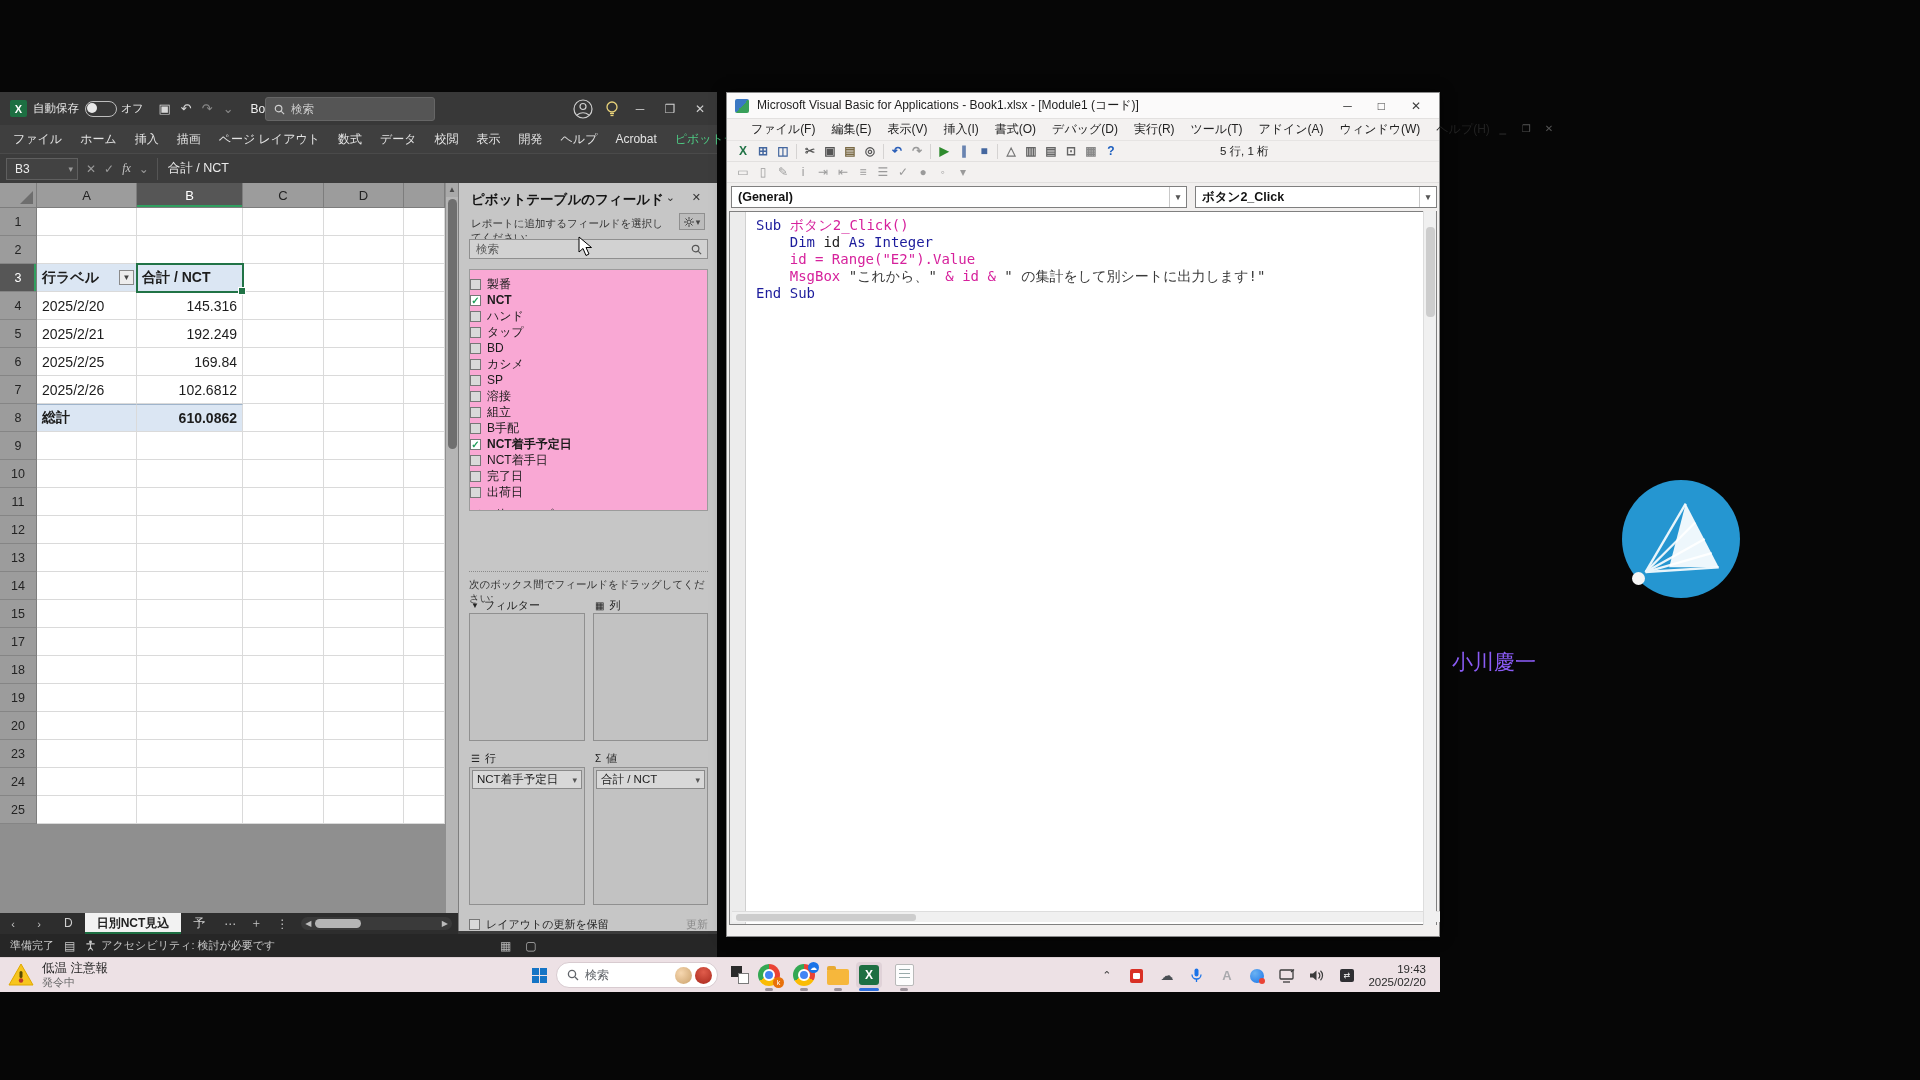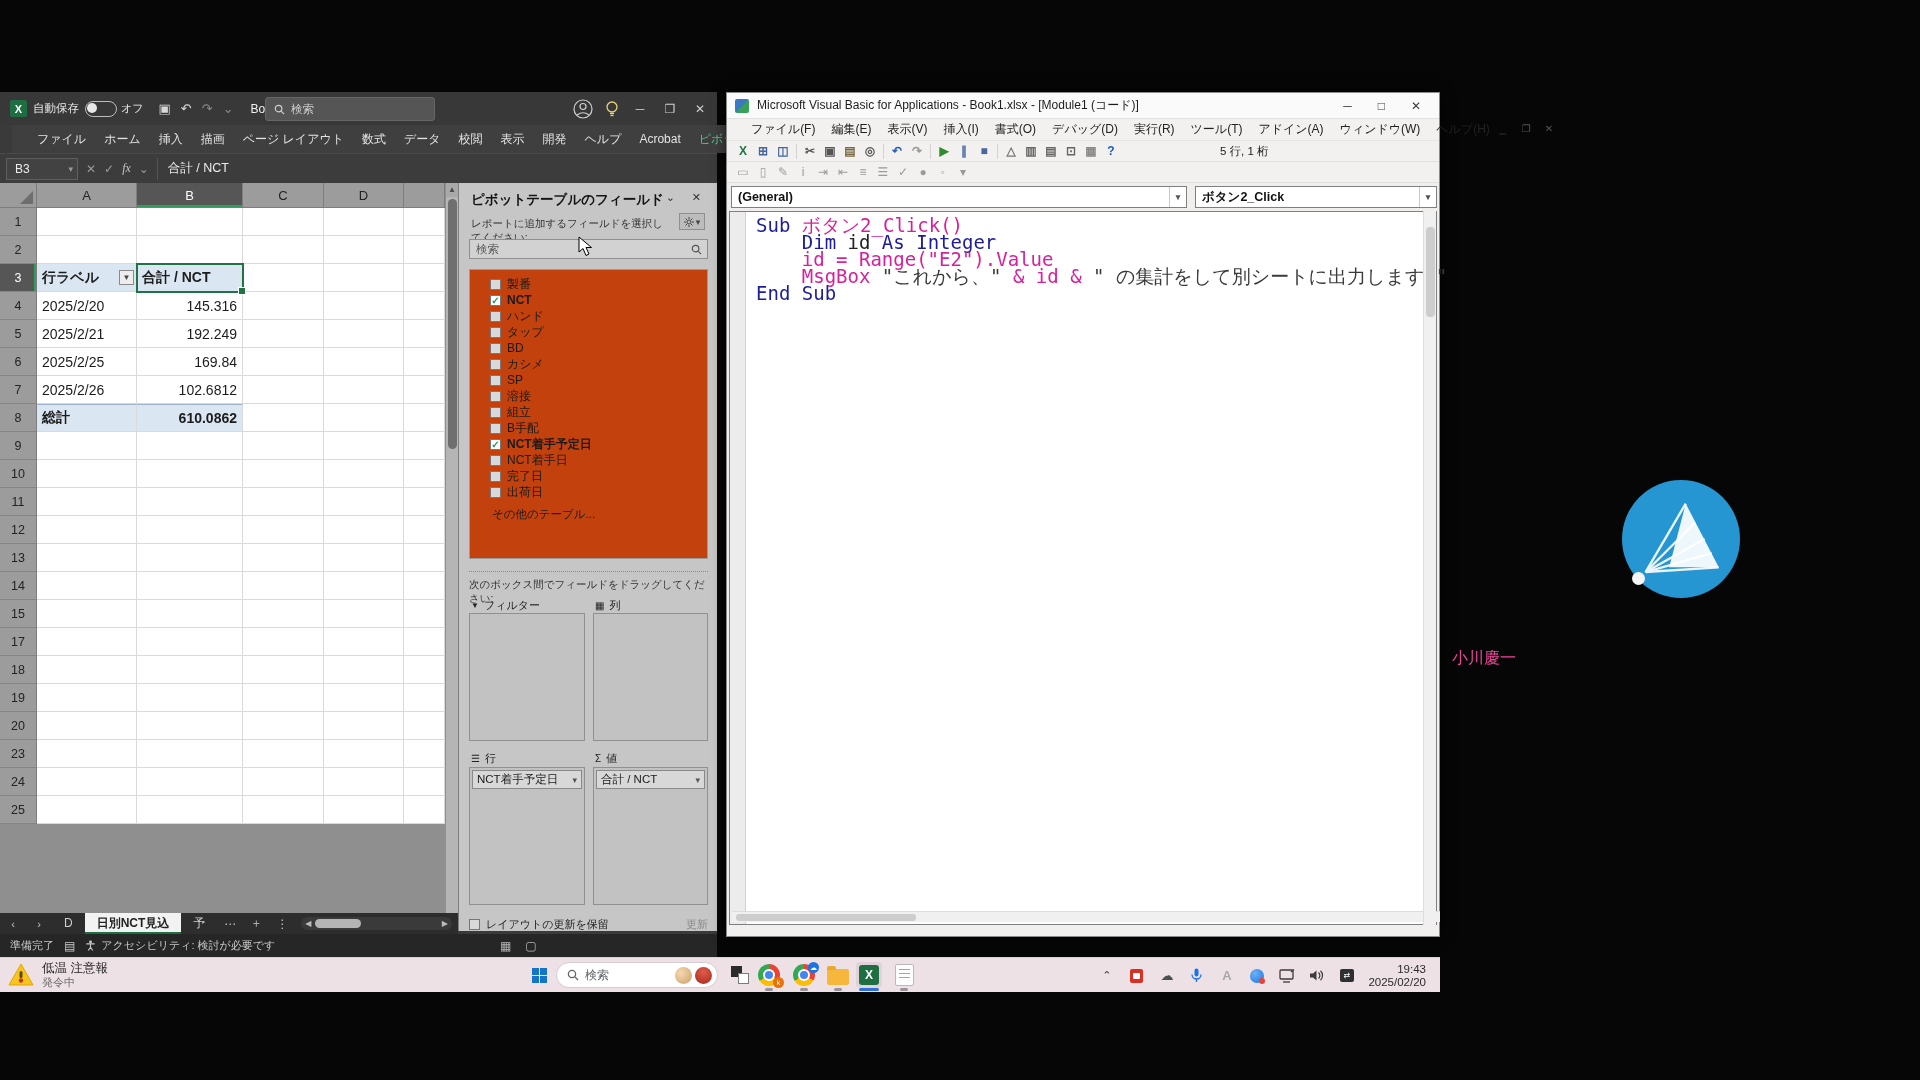--- a/index.html
+++ b/index.html
@@ -15,21 +15,21 @@
   .toggle .knob{position:absolute;left:1px;top:1px;width:10px;height:10px;border-radius:50%;background:#e8e8e8;}
   .toggle-state{color:#e8e8e8;font-size:11px;margin-right:10px;}
   .qat-ic{color:#d8d8d8;font-size:13px;margin:0 5px;}
   .qat-ic.dim{color:#8a8a8a;}
   .doc-name{color:#f0f0f0;font-size:12px;margin:0 4px 0 12px;}
   .xl-search{position:absolute;left:265px;top:5px;width:168px;height:22px;background:#555;border:1px solid #666;
              border-radius:3px;display:flex;align-items:center;color:#cfcfcf;font-size:11.5px;}
   .xl-search svg{margin:0 6px 0 8px;}
   .titl-right{position:absolute;right:0;top:0;height:33px;display:flex;align-items:center;gap:12px;padding-right:8px;}
   .winbtn{color:#d0d0d0;font-size:12px;width:18px;text-align:center;}
-  .xl-tabs{position:absolute;left:12px;top:33px;width:100%;height:28px;background:#3f3f3f;display:flex;align-items:center;padding-left:16px;box-sizing:border-box;}
+  .xl-tabs{position:absolute;left:0;top:33px;width:100%;height:28px;background:#3f3f3f;display:flex;align-items:center;padding-left:4px;box-sizing:border-box;}
   .xl-tab{padding:0 9px;font-size:12px;color:#e3e3e3;white-space:nowrap;line-height:28px;}
   .xl-tab.ctx{color:#4ecb84;}
   .xl-formula{position:absolute;left:0;top:61px;width:100%;height:30px;background:#3c3c3c;border-top:1px solid #4a4a4a;
               display:flex;align-items:center;box-sizing:border-box;}
   .namebox{width:72px;height:22px;margin-left:6px;background:#424242;border:1px solid #5f5f5f;color:#ececec;
            font-size:12px;display:flex;align-items:center;padding-left:8px;box-sizing:border-box;}
   .namebox .dd{margin-left:auto;margin-right:4px;color:#9a9a9a;font-size:9px;}
   .fx-btns{display:flex;align-items:center;gap:8px;color:#9a9a9a;font-size:12px;margin:0 8px;}
   .fx-btns .fx{font-style:italic;color:#c4c4c4;font-family:"Liberation Serif",serif;}
   .formula-text{color:#ececec;font-size:12.5px;border-left:1px solid #555;padding-left:10px;height:22px;display:flex;align-items:center;flex:1;}
@@ -61,22 +61,22 @@
   .pane{position:absolute;left:458px;top:91px;width:259px;height:748px;background:#c6c6c6;border-left:1px solid #7e7e7e;box-sizing:border-box;font-size:12px;color:#1c1c1c;}
   .pane-title{position:absolute;left:12px;top:8px;font-size:13.5px;font-weight:bold;color:#141414;}
   .pane-close,.pane-pin{position:absolute;top:8px;color:#333;font-size:11px;}
   .pane-pin{right:42px;}  .pane-close{right:16px;}
   .pane-sub{position:absolute;left:12px;top:34px;font-size:10.5px;color:#333;width:195px;}
   .gearbtn{position:absolute;right:12px;top:30px;width:26px;height:17px;background:#bcbcbc;border:1px solid #8f8f8f;
            display:flex;align-items:center;justify-content:center;gap:2px;color:#444;font-size:9px;box-sizing:border-box;}
   .pane-search{position:absolute;left:10px;top:56px;width:239px;height:20px;background:#d2d2d2;border:1px solid #8f8f8f;
                box-sizing:border-box;display:flex;align-items:center;color:#5a5a5a;font-size:11.5px;padding-left:6px;}
   .pane-search svg{margin-left:auto;margin-right:5px;}
-  .fieldlist{position:absolute;left:10px;top:86px;width:239px;height:290px;background:#c2410c;border:1px solid #9b9b9b;
-             box-sizing:border-box;padding:6px 2px 0 20px;overflow:hidden;}
+  .fieldlist{position:absolute;left:10px;top:86px;width:239px;height:242px;background:#f9a8d4;border:1px solid #9b9b9b;
+             box-sizing:border-box;padding:6px 2px 0 0;overflow:hidden;}
   .fitem{display:flex;align-items:center;height:16px;gap:6px;}
   .chk{width:11px;height:11px;background:#d9d9d9;border:1px solid #777;box-sizing:border-box;flex:none;
        font-size:10px;line-height:9px;text-align:center;color:#1e9e5a;font-weight:bold;}
   .chk.on{background:#fff;}
   .flabel{font-size:12px;color:#1b1b1b;white-space:nowrap;}
   .fitem.on .flabel{font-weight:bold;}
   .moretables{margin-top:7px;margin-left:2px;font-size:11.5px;color:#1b1b1b;}
   .draghint{position:absolute;left:10px;top:388px;width:239px;font-size:10.5px;color:#333;border-top:1px dotted #8a8a8a;padding-top:6px;}
   .arealabel{position:absolute;font-size:11px;color:#222;display:flex;align-items:center;gap:5px;}
   .areabox{position:absolute;background:#c2c2c2;border:1px solid #909090;box-sizing:border-box;}
@@ -112,21 +112,21 @@
   .tb1{top:48px;}  .tb2{top:69px;}
   .tbi{width:20px;height:17px;display:flex;align-items:center;justify-content:center;font-size:12px;flex:none;}
   .tbsep{width:1px;height:15px;background:#d5d3d2;margin:0 3px;flex:none;}
   .posind{position:absolute;left:493px;top:0;height:21px;line-height:21px;font-size:11.5px;color:#222;}
   .vba-combos{position:absolute;left:0;top:90px;width:100%;height:28px;background:#f1efee;box-sizing:border-box;}
   .combo{position:absolute;top:3px;height:22px;background:#fff;border:1px solid #7f7f7f;box-sizing:border-box;
          display:flex;align-items:center;font-size:12.5px;color:#111;padding-left:6px;font-weight:bold;}
   .combo .dd{margin-left:auto;width:16px;height:100%;border-left:1px solid #c9c9c9;display:flex;align-items:center;justify-content:center;color:#555;font-size:9px;}
   .codearea{position:absolute;left:2px;top:118px;width:708px;height:714px;background:#fff;border:1px solid #808080;box-sizing:border-box;}
   .codemargin{position:absolute;left:0;top:0;width:16px;height:100%;background:#ececec;border-right:1px solid #d0d0d0;box-sizing:border-box;}
-  .code{position:absolute;left:26px;top:5px;font-family:"DejaVu Sans Mono",monospace;font-size:19px;line-height:17px;color:#222;white-space:pre;}
+  .code{position:absolute;left:26px;top:5px;font-family:"DejaVu Sans Mono",monospace;font-size:14px;line-height:17px;color:#222;white-space:pre;}
   .code .kw{color:#1c1c9c;}
   .code .id{color:#d6219c;}
   .code .str{color:#3a3a3a;}
   .vba-vscroll{position:absolute;right:3px;top:118px;width:13px;height:714px;background:#f0f0f0;border-left:1px solid #ddd;box-sizing:border-box;}
   .vba-vscroll .thumb{position:absolute;left:2px;top:16px;width:9px;height:90px;background:#cdcdcd;border-radius:4px;}
   .vba-hscroll{position:absolute;left:2px;bottom:2px;width:708px;height:11px;background:#f0f0f0;border-top:1px solid #ddd;box-sizing:border-box;}
   .vba-hscroll .thumb{position:absolute;left:4px;top:2px;width:180px;height:7px;background:#cdcdcd;border-radius:3px;}
   
   .taskbar{position:absolute;left:0;top:957px;width:1440px;height:35px;background:#ede1e5;border-top:1px solid #dcd0d4;box-sizing:border-box;}
   .widget{position:absolute;left:8px;top:3px;display:flex;align-items:center;gap:8px;}
@@ -154,21 +154,21 @@
   .tray-ic{font-size:13px;color:#3c3c3c;display:flex;align-items:center;justify-content:center;width:17px;height:17px;}
   .clock{text-align:right;font-size:11.5px;color:#2b2b2b;line-height:13px;}
   
   .meetbar{position:absolute;left:569px;top:910px;width:308px;height:36px;background:#fff;border-radius:8px;
            box-shadow:0 2px 8px rgba(0,0,0,.45);display:flex;align-items:center;z-index:60;padding:0 8px;box-sizing:border-box;}
   .meet-msg{font-size:10.5px;color:#3c4043;margin-left:6px;width:132px;line-height:12px;}
   .stopbtn{background:#0b57d0;color:#fff;font-size:11px;font-weight:bold;border-radius:13px;padding:5px 10px;white-space:nowrap;}
   .hidelink{color:#0b57d0;font-size:11px;font-weight:bold;margin-left:10px;white-space:nowrap;}
   .avatar{position:absolute;left:1622px;top:480px;width:118px;height:118px;border-radius:50%;background:#2596d1;overflow:hidden;}
   .avatar-dot{position:absolute;left:1632px;top:572px;width:13px;height:13px;border-radius:50%;background:#f5f5f5;}
-  .pname{position:absolute;left:1452px;top:648px;font-size:16px;color:#ec4899;}
+  .pname{position:absolute;left:1452px;top:648px;font-size:21px;color:#8b5cf6;}
   .cursor{position:absolute;left:578px;top:236px;z-index:80;}
 </style>
 </head>
 <body>
 
 <div class="stage">
 
   <div class="xlw">
     <div class="xl-title">
       <div class="xl-appicon">X</div>

